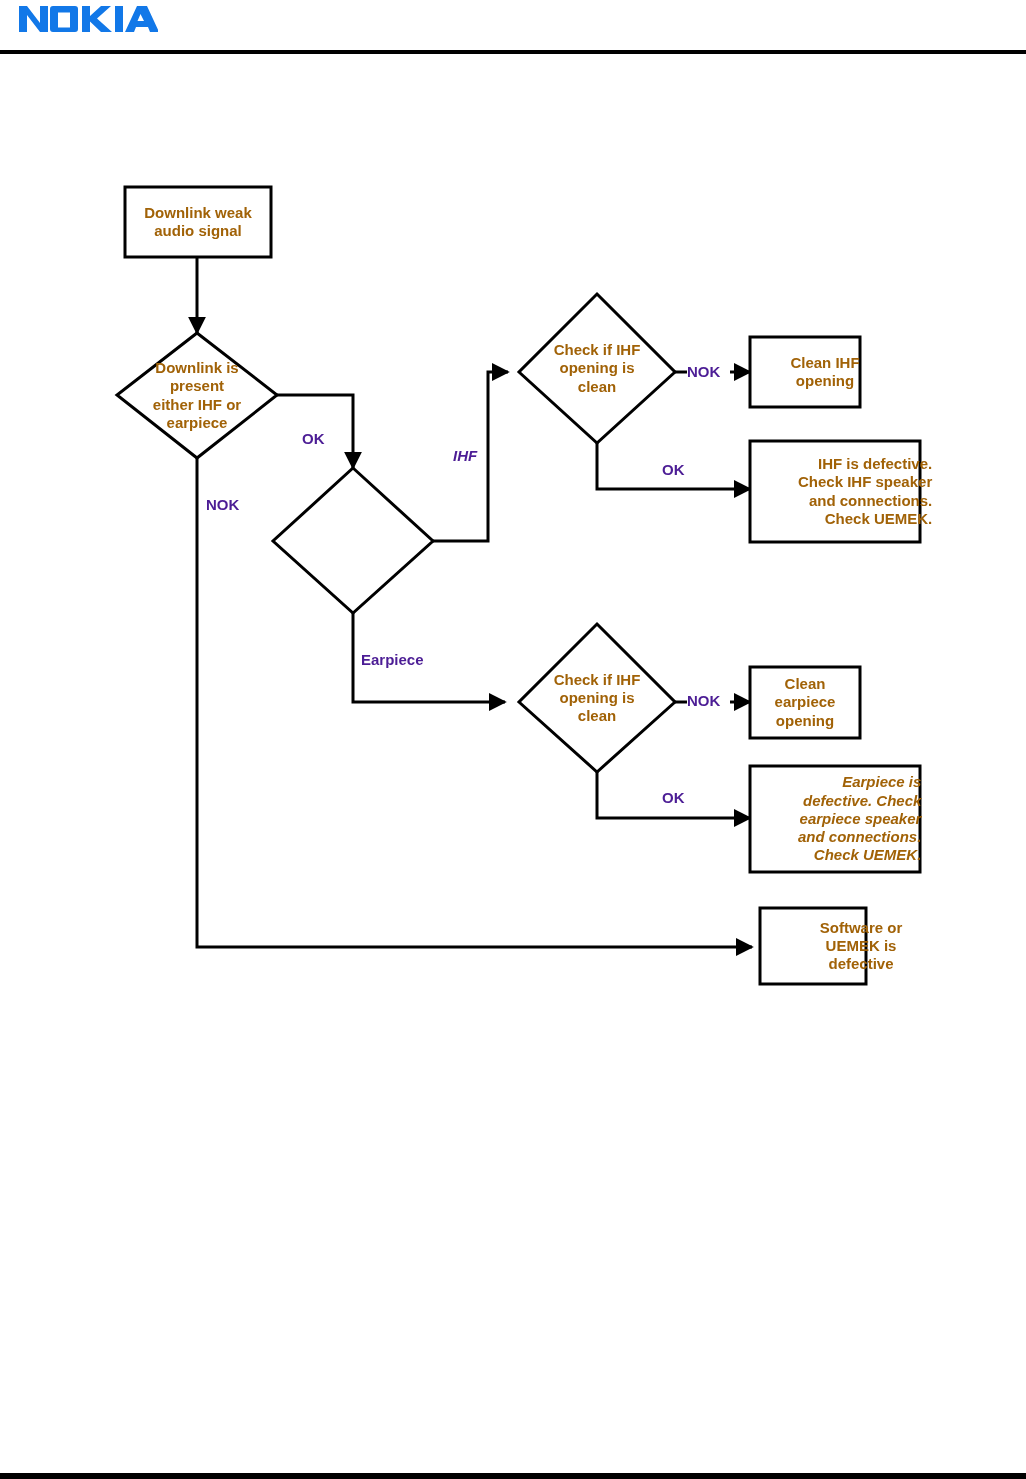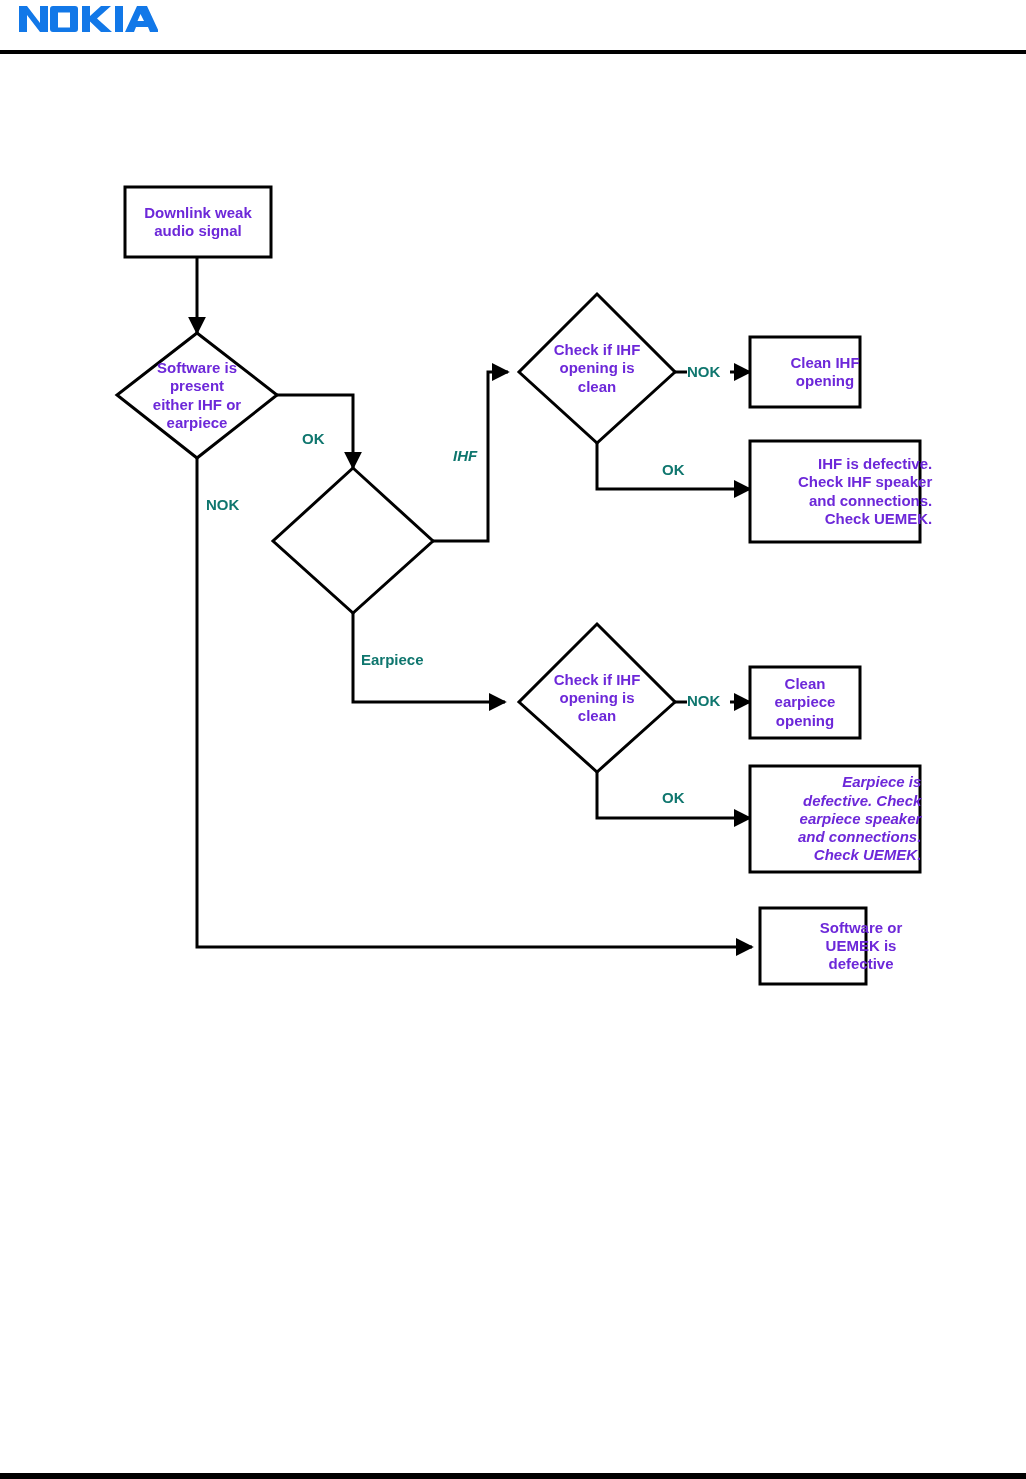--- a/index.html
+++ b/index.html
@@ -58,34 +58,34 @@
   }
   .node-text {
     position: absolute;
     display: flex;
     align-items: center;
     justify-content: center;
     text-align: center;
     font-weight: bold;
     font-size: 15px;
     line-height: 1.22;
-    color: #6d28d9;
+    color: #a16207;
     white-space: pre-line;
     pointer-events: none;
   }
   .node-text.left-aligned {
     text-align: right;
     justify-content: flex-start;
     margin-left: 40px;
   }
   .edge-label {
     position: absolute;
     font-weight: bold;
     font-size: 15px;
-    color: #0f766e;
+    color: #4c1d95;
     white-space: nowrap;
   }
 </style>
 </head>
 <body>
 
 <div class="page">
 
   <div class="brand-logo">
     <svg viewBox="0 0 280 60" width="140" height="30" aria-hidden="true">
@@ -157,21 +157,21 @@
 
         <polygon points="597,294 675,372 597,443 519,372"></polygon>
 
         <polygon points="597,624 675,702 597,772 519,702"></polygon>
       </g>
     </svg>
 
     <div class="node-text" style="left:125px; top:187px; width:146px; height:70px;">Downlink weak
 audio signal</div>
 
-    <div class="node-text" style="left:117px; top:333px; width:160px; height:125px;">Software is
+    <div class="node-text" style="left:117px; top:333px; width:160px; height:125px;">Downlink is
 present
 either IHF or
 earpiece</div>
 
 
     <div class="node-text" style="left:519px; top:294px; width:156px; height:149px;">Check if IHF
 opening is
 clean</div>
 
     <div class="node-text" style="left:750px; top:337px; width:110px; height:70px;padding-left:20px;">Clean IHF

